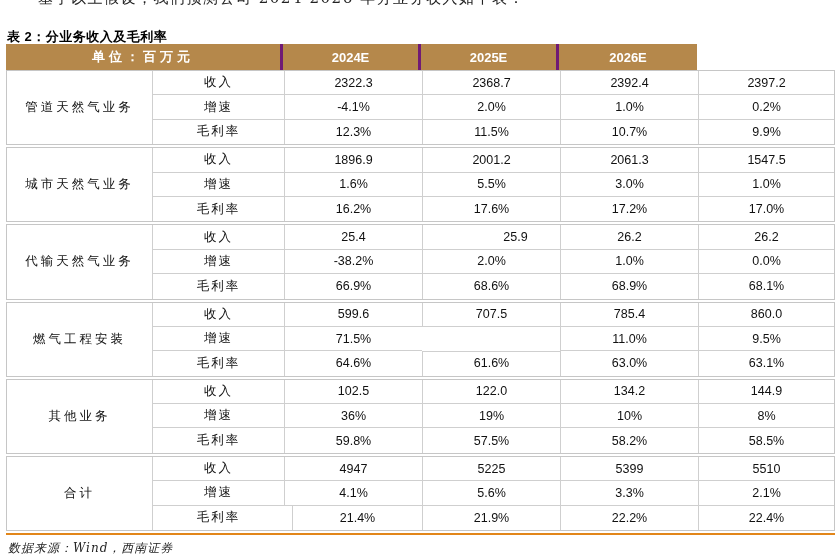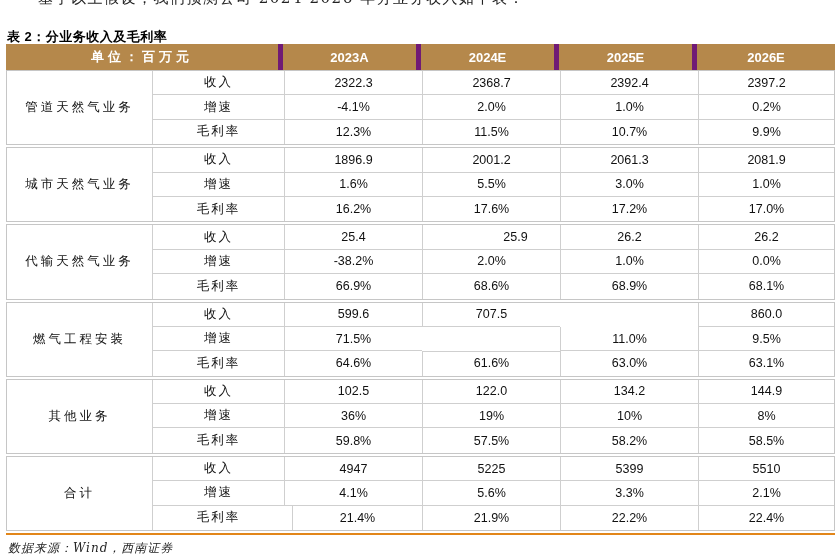--- a/index.html
+++ b/index.html
@@ -38,21 +38,21 @@
     display: grid;
     grid-template-columns: 277px 138px 138px 138px 138px;
     height: 26px;
   }
   .th {
     background: #B5884B;
     color: #ffffff;
     font-weight: bold;
     font-size: 13px;
     display: flex; align-items: center; justify-content: center;
-    border-right: 5px solid #701a75;
+    border-right: 3px solid #701a75;
   }
   .th:last-child { border-right: none; }
   .th.unit { letter-spacing: 4px; }
 
   
   .tbody { margin-top: 0; }
   .group {
     display: grid;
     grid-template-columns: 146px 131px 138px 138px 138px 1fr;
     grid-template-rows: repeat(3, 24.4px);
@@ -95,21 +95,20 @@
   <div class="intro-clip">
     <span class="intro-txt">基于以上假设，我们预测公司 2024-2026 年分业务收入如下表：</span>
   </div>
 
   <div class="table-title">表 2：分业务收入及毛利率</div>
 
   <div class="report-table">
 
     <div class="thead">
       <div class="th unit">单位：百万元</div>
-      <div class="th">2023A</div>
       <div class="th">2024E</div>
       <div class="th">2025E</div>
       <div class="th">2026E</div>
     </div>
 
     <div class="tbody" id="tbody">
         <div class="group">
           <div class="cell name">管道天然气业务</div>
           <div class="cell metric hline" style="grid-area: 1 / 2;">收入</div>
           <div class="cell val hline" style="grid-area: 1 / 3;">2322.3</div>
@@ -126,21 +125,21 @@
           <div class="cell val" style="grid-area: 3 / 4;">11.5%</div>
           <div class="cell val" style="grid-area: 3 / 5;">10.7%</div>
           <div class="cell val" style="grid-area: 3 / 6;">9.9%</div>
         </div>
         <div class="group">
           <div class="cell name">城市天然气业务</div>
           <div class="cell metric hline" style="grid-area: 1 / 2;">收入</div>
           <div class="cell val hline" style="grid-area: 1 / 3;">1896.9</div>
           <div class="cell val hline" style="grid-area: 1 / 4;">2001.2</div>
           <div class="cell val hline" style="grid-area: 1 / 5;">2061.3</div>
-          <div class="cell val hline" style="grid-area: 1 / 6;">2081.9</div>
+          <div class="cell val hline" style="grid-area: 1 / 6;">1547.5</div>
           <div class="cell metric hline" style="grid-area: 2 / 2;">增速</div>
           <div class="cell val hline" style="grid-area: 2 / 3;">1.6%</div>
           <div class="cell val hline" style="grid-area: 2 / 4;">5.5%</div>
           <div class="cell val hline" style="grid-area: 2 / 5;">3.0%</div>
           <div class="cell val hline" style="grid-area: 2 / 6;">1.0%</div>
           <div class="cell metric" style="grid-area: 3 / 2;">毛利率</div>
           <div class="cell val" style="grid-area: 3 / 3;">16.2%</div>
           <div class="cell val" style="grid-area: 3 / 4;">17.6%</div>
           <div class="cell val" style="grid-area: 3 / 5;">17.2%</div>
           <div class="cell val" style="grid-area: 3 / 6;">17.0%</div>
@@ -161,20 +160,21 @@
           <div class="cell val" style="grid-area: 3 / 3;">66.9%</div>
           <div class="cell val" style="grid-area: 3 / 4;">68.6%</div>
           <div class="cell val" style="grid-area: 3 / 5;">68.9%</div>
           <div class="cell val" style="grid-area: 3 / 6;">68.1%</div>
         </div>
         <div class="group">
           <div class="cell name">燃气工程安装</div>
           <div class="cell metric hline" style="grid-area: 1 / 2;">收入</div>
           <div class="cell val hline" style="grid-area: 1 / 3;">599.6</div>
           <div class="cell val hline" style="grid-area: 1 / 4;">707.5</div>
+          <div class="cell val hline" style="grid-area: 1 / 5;">785.4</div>
           <div class="cell val hline" style="grid-area: 1 / 6;">860.0</div>
           <div class="cell metric hline" style="grid-area: 2 / 2;">增速</div>
           <div class="cell val hline" style="grid-area: 2 / 3;">71.5%</div>
           <div class="cell val hline" style="grid-area: 2 / 4; margin-top: 24px;">18.0%</div>
           <div class="cell val hline" style="grid-area: 2 / 5;">11.0%</div>
           <div class="cell val hline" style="grid-area: 2 / 6;">9.5%</div>
           <div class="cell metric" style="grid-area: 3 / 2;">毛利率</div>
           <div class="cell val" style="grid-area: 3 / 3;">64.6%</div>
           <div class="cell val" style="grid-area: 3 / 4;">61.6%</div>
           <div class="cell val" style="grid-area: 3 / 5;">63.0%</div>

